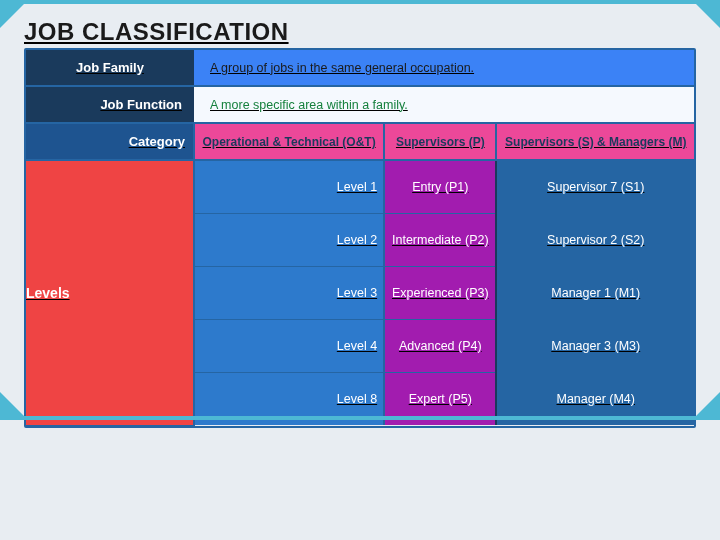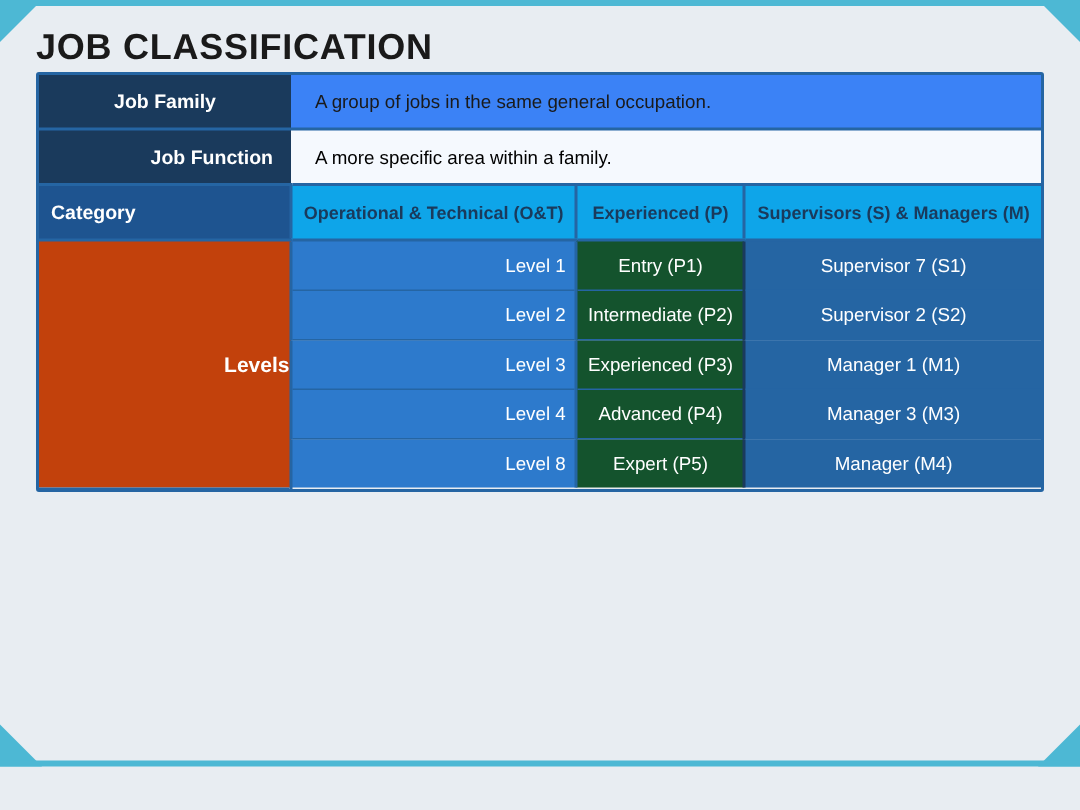--- a/index.html
+++ b/index.html
@@ -5,24 +5,25 @@
     * { margin: 0; padding: 0; box-sizing: border-box; }
     body {
       width: 720px;
       height: 540px;
       background: #e8edf2;
       font-family: Arial, sans-serif;
       overflow: hidden;
     }
     .page {
       width: 720px;
-      height: 511px;
+      height: 420px;
       background: #e8edf2;
       padding: 18px 24px 18px 24px;
       position: relative;
+      text-decoration: underline;
     }
     .title {
       font-size: 24px;
       font-weight: 900;
       color: #1a1a1a;
       letter-spacing: 0.5px;
       margin-bottom: 2px;
     }
     .subtitle {
       font-size: 13px;
@@ -69,76 +70,76 @@
       color: #fff;
       font-weight: bold;
       font-size: 13px;
       text-align: right;
       padding: 10px 12px;
       width: 168px;
       vertical-align: middle;
     }
     .row-job-function .desc-cell {
       background: #f5f9fe;
-      color: #000000;
+      color: #15803d;
       font-size: 12.5px;
       padding: 10px 16px;
       vertical-align: middle;
       margin-left: 29px;
     }
     
     .row-category td {
       border-bottom: 2px solid #2565a3;
     }
     .row-category .label-cell {
       background: #1e5490;
       color: #fff;
       font-weight: bold;
       font-size: 13px;
-      text-align: left;
+      text-align: right;
       padding: 10px 8px;
       vertical-align: middle;
     }
     .row-category .cat-cell {
-      background: #0ea5e9;
+      background: #ec4899;
       color: #1a3a5c;
       font-weight: bold;
       font-size: 12px;
       text-align: center;
       padding: 8px 6px;
       vertical-align: middle;
       border-left: 2px solid #2565a3;
     }
     
     .row-level td {
       border-bottom: 1px solid #2565a3;
     }
     .row-level .levels-label-cell {
-      background: #c2410c;
+      background: #ef4444;
       color: #fff;
       font-weight: bold;
       font-size: 14px;
-      text-align: right;
+      text-align: left;
       vertical-align: middle;
     }
     .row-level .level-num-cell {
       background: #2d7acc;
       color: #fff;
       font-size: 12.5px;
       text-align: right;
       padding: 9px 6px;
       border-left: 2px solid #2565a3;
       vertical-align: middle;
     }
     .row-level .level-prof-cell {
-      background: #14532d;
-      color: #fff;
-      font-size: 12.5px;
-      text-align: center;
-      padding: 9px 6px;
+      background: #a21caf;
+      color: #fff;
+      font-size: 12.5px;
+      text-align: center;
+      padding: 19px 6px;
       border-left: 2px solid #2565a3;
       vertical-align: middle;
     }
     .row-level .level-sup-cell {
       background: #2565a3;
       color: #fff;
       font-size: 12.5px;
       text-align: center;
       padding: 9px 6px;
       border-left: 2px solid #1a3a5c;
@@ -215,21 +216,21 @@
       </tr>
 
       <tr class="row-job-function">
         <td class="label-cell">Job Function</td>
         <td class="desc-cell" colspan="3">A more specific area within a family.</td>
       </tr>
 
       <tr class="row-category">
         <td class="label-cell">Category</td>
         <td class="cat-cell">Operational &amp; Technical (O&amp;T)</td>
-        <td class="cat-cell">Experienced (P)</td>
+        <td class="cat-cell">Supervisors (P)</td>
         <td class="cat-cell">Supervisors (S) &amp; Managers (M)</td>
       </tr>
 
       <tr class="row-level">
         <td class="levels-label-cell" rowspan="5">Levels</td>
         <td class="level-num-cell">Level 1</td>
         <td class="level-prof-cell">Entry (P1)</td>
         <td class="level-sup-cell">Supervisor 7 (S1)</td>
       </tr>
       <tr class="row-level">

